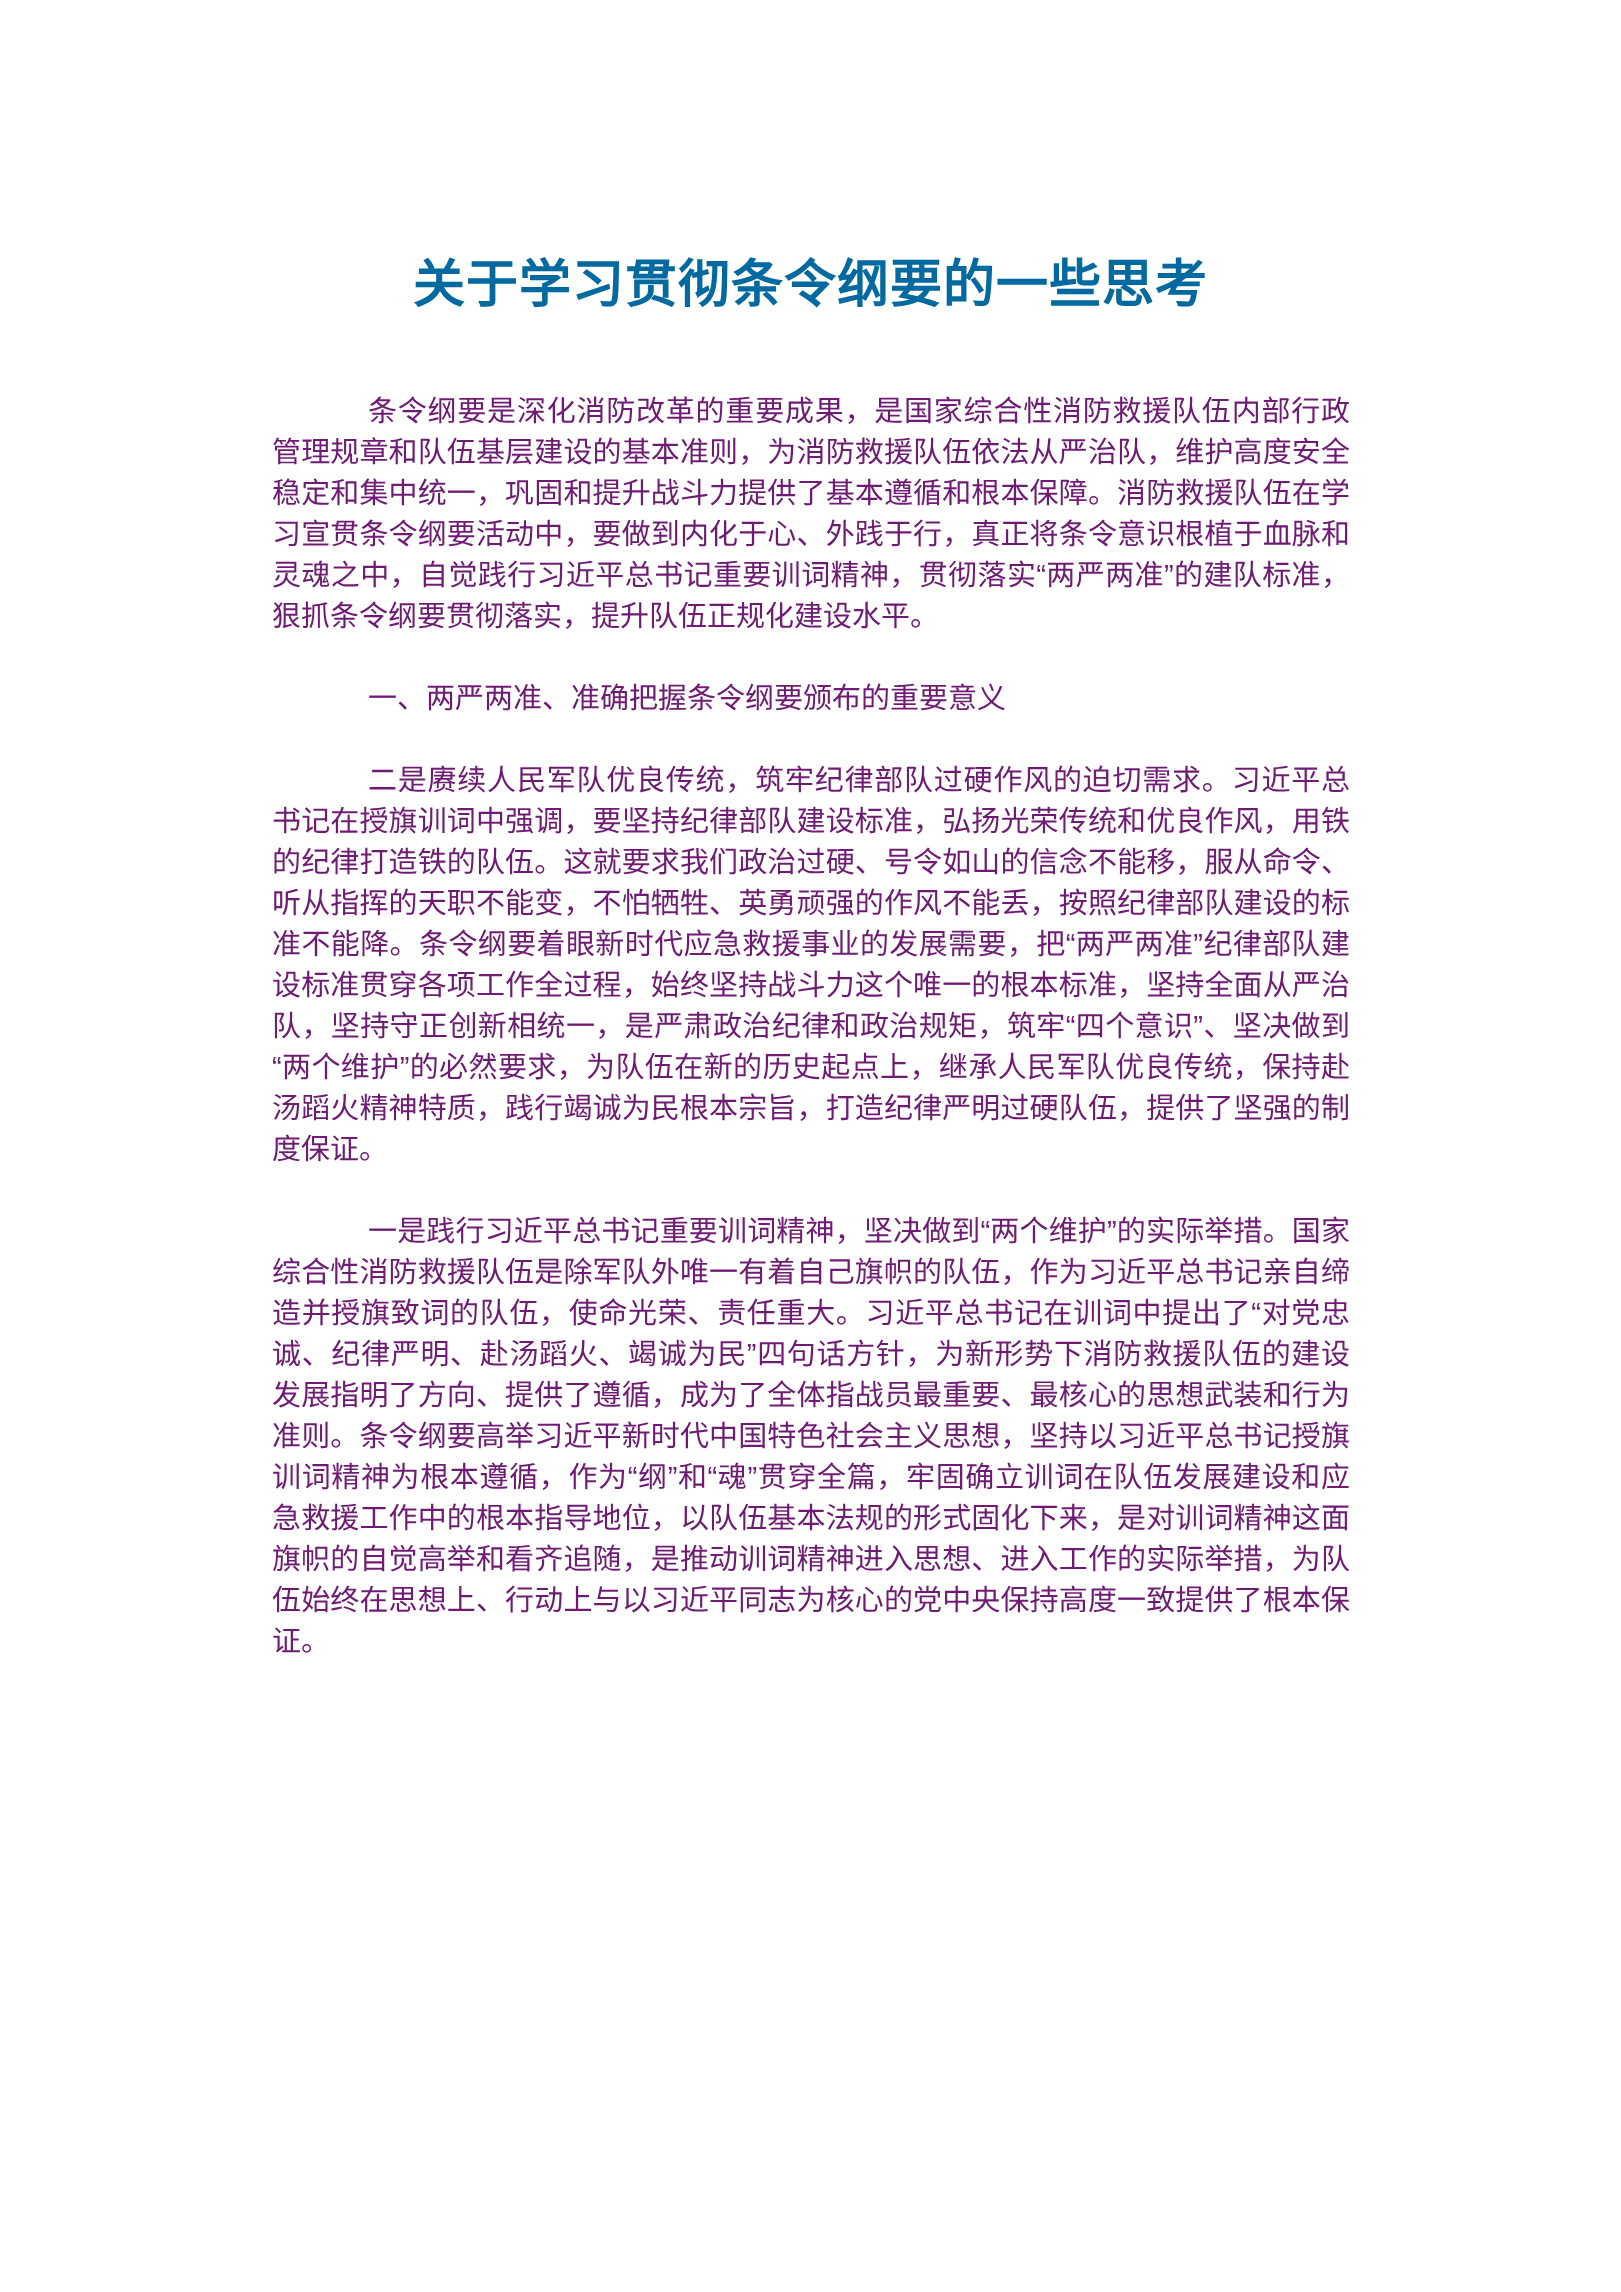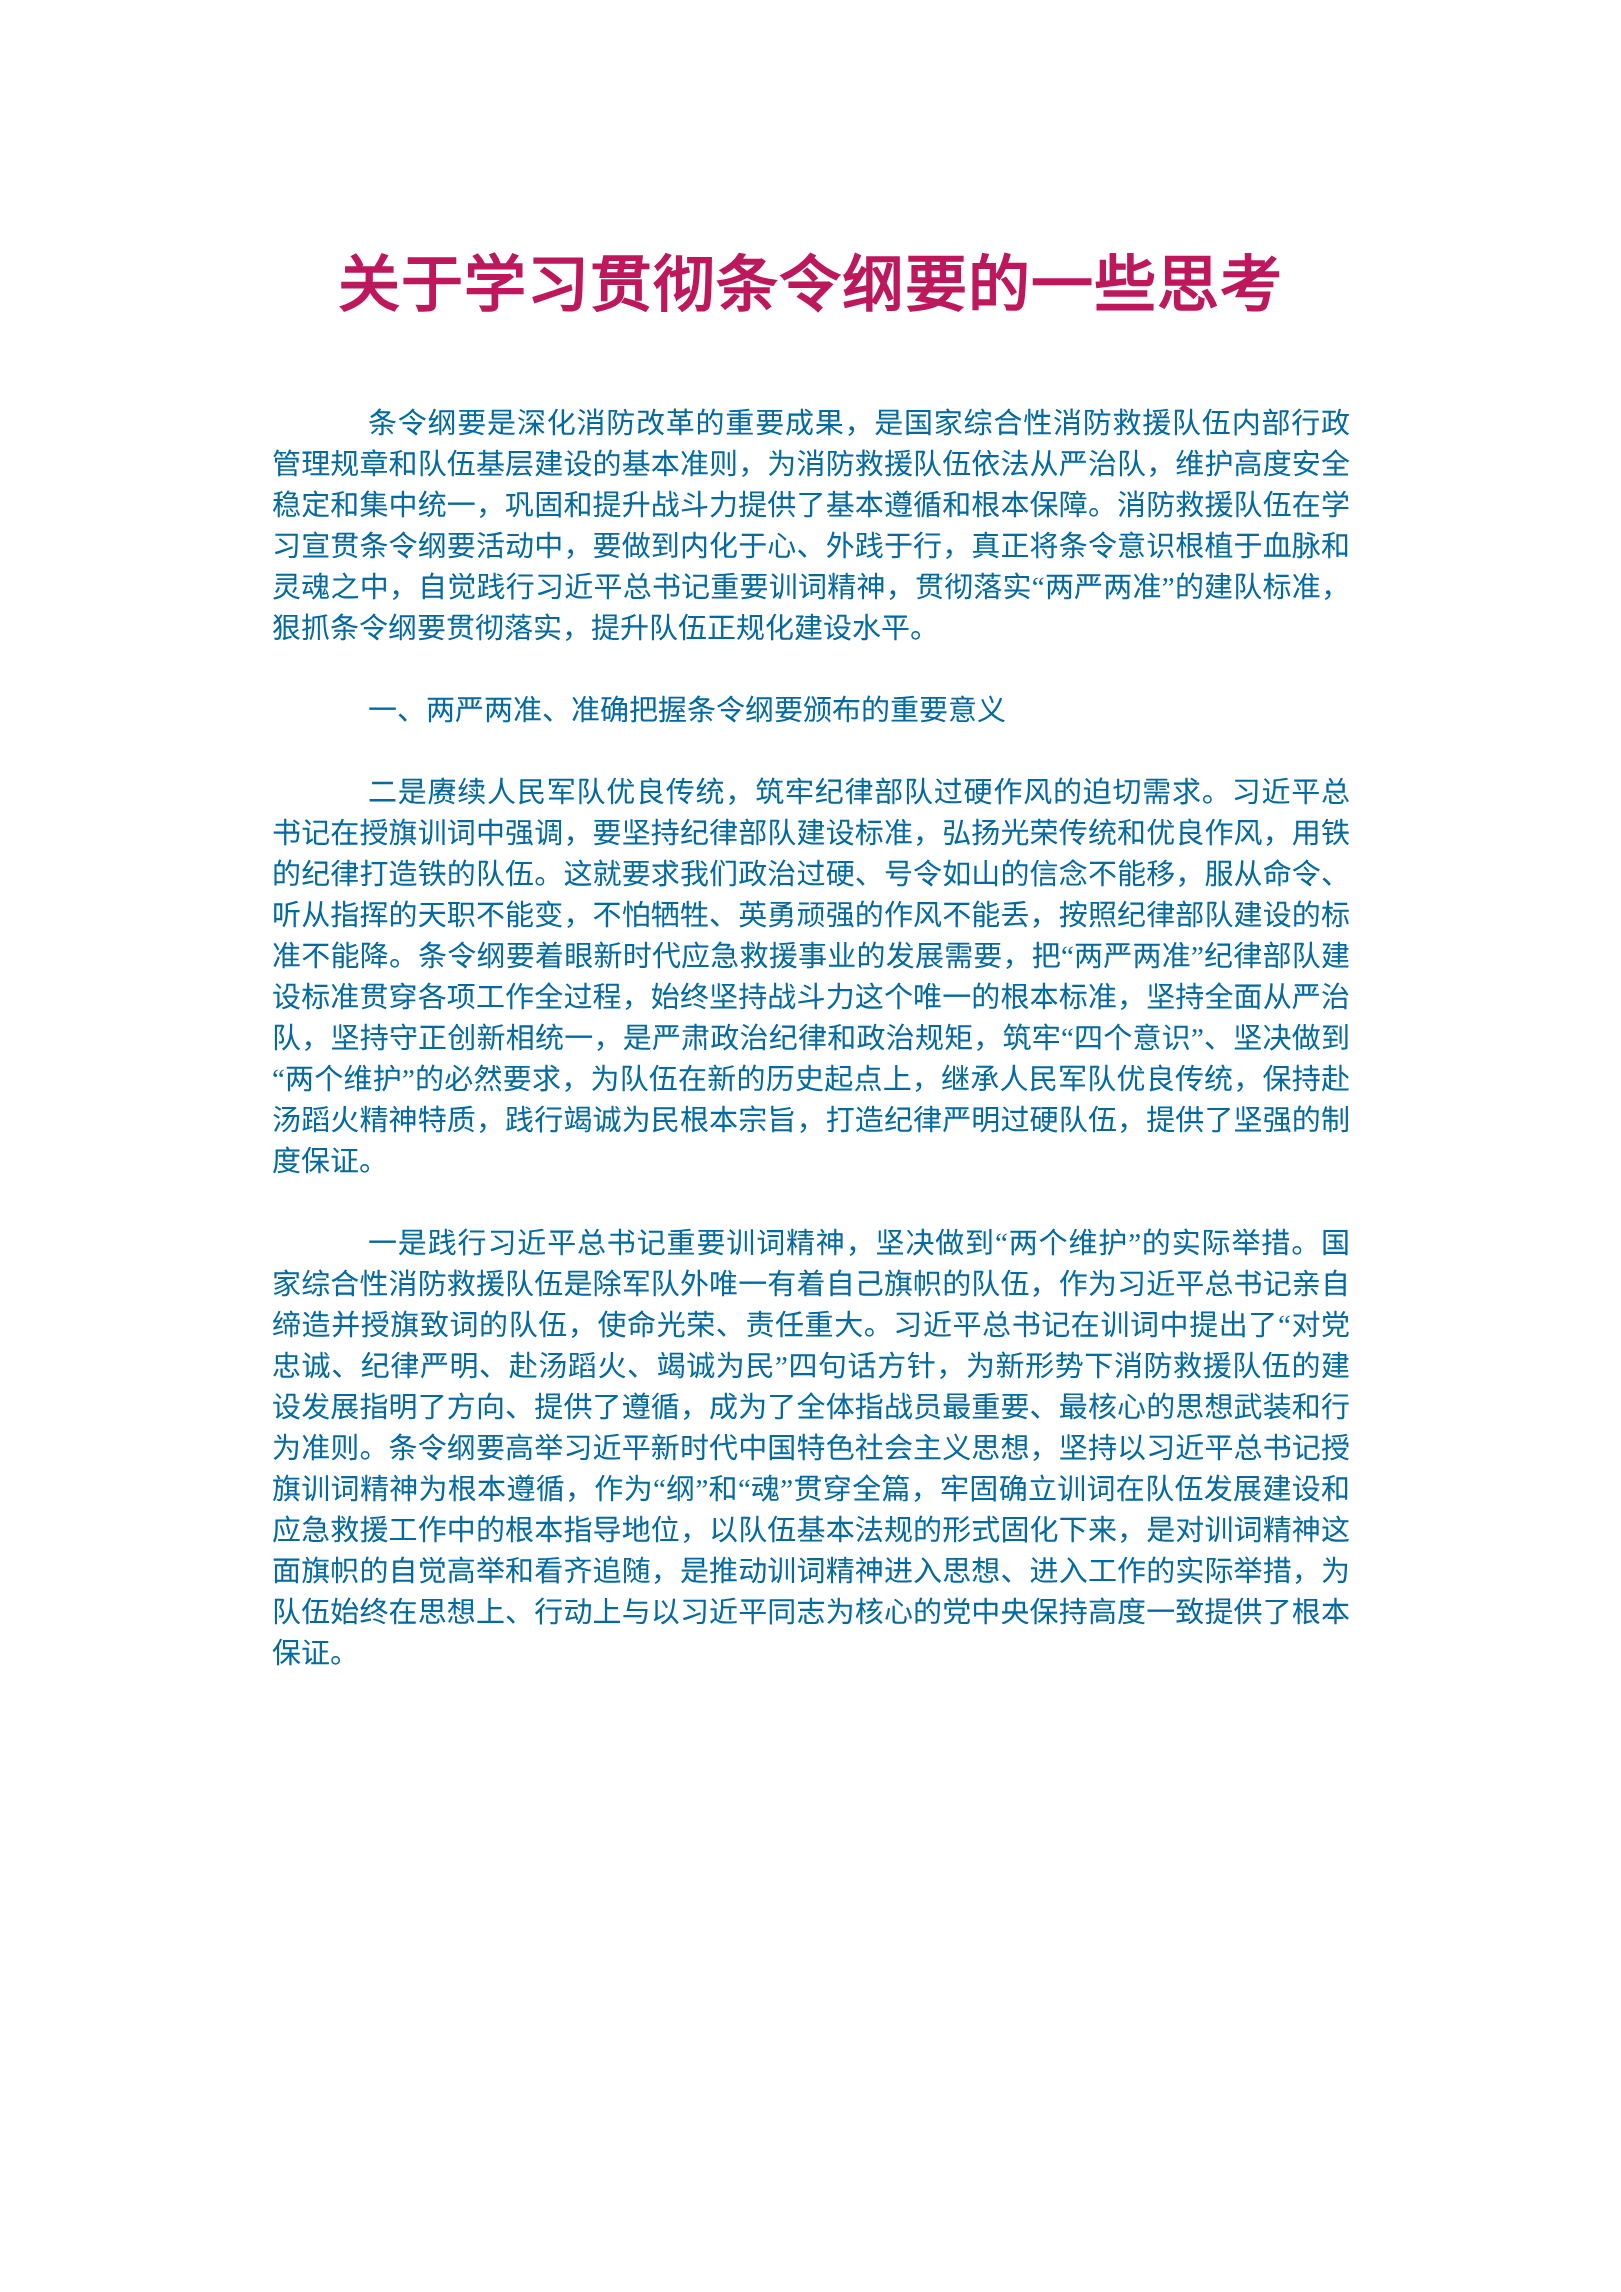--- a/index.html
+++ b/index.html
@@ -16,35 +16,33 @@
   .page {
     position: relative;
     width: 1621px;
     height: 2293px;
     background: #ffffff;
   }
   .doc-title {
     margin: 0;
     padding-top: 253px;
     text-align: center;
-    font-size: 62px;
+    font-size: 52px;
     line-height: 1.2;
     font-weight: 900;
-    color: #be185d;
+    color: #0369a1;
     letter-spacing: 1px;
-    font-family: Liberation Mono, monospace;
   }
   .content {
     width: 1078px;
     margin: 76px 4px 0 272px;
     font-size: 29px;
     line-height: 41px;
-    color: #0369a1;
+    color: #701a75;
     text-align: justify;
-    font-family: Liberation Serif, serif;
   }
   .block {
     margin: 0 0 41px 0;
     text-indent: 96px;
   }
   .block:last-child {
     margin-bottom: 0;
   }
 </style>
 </head>

